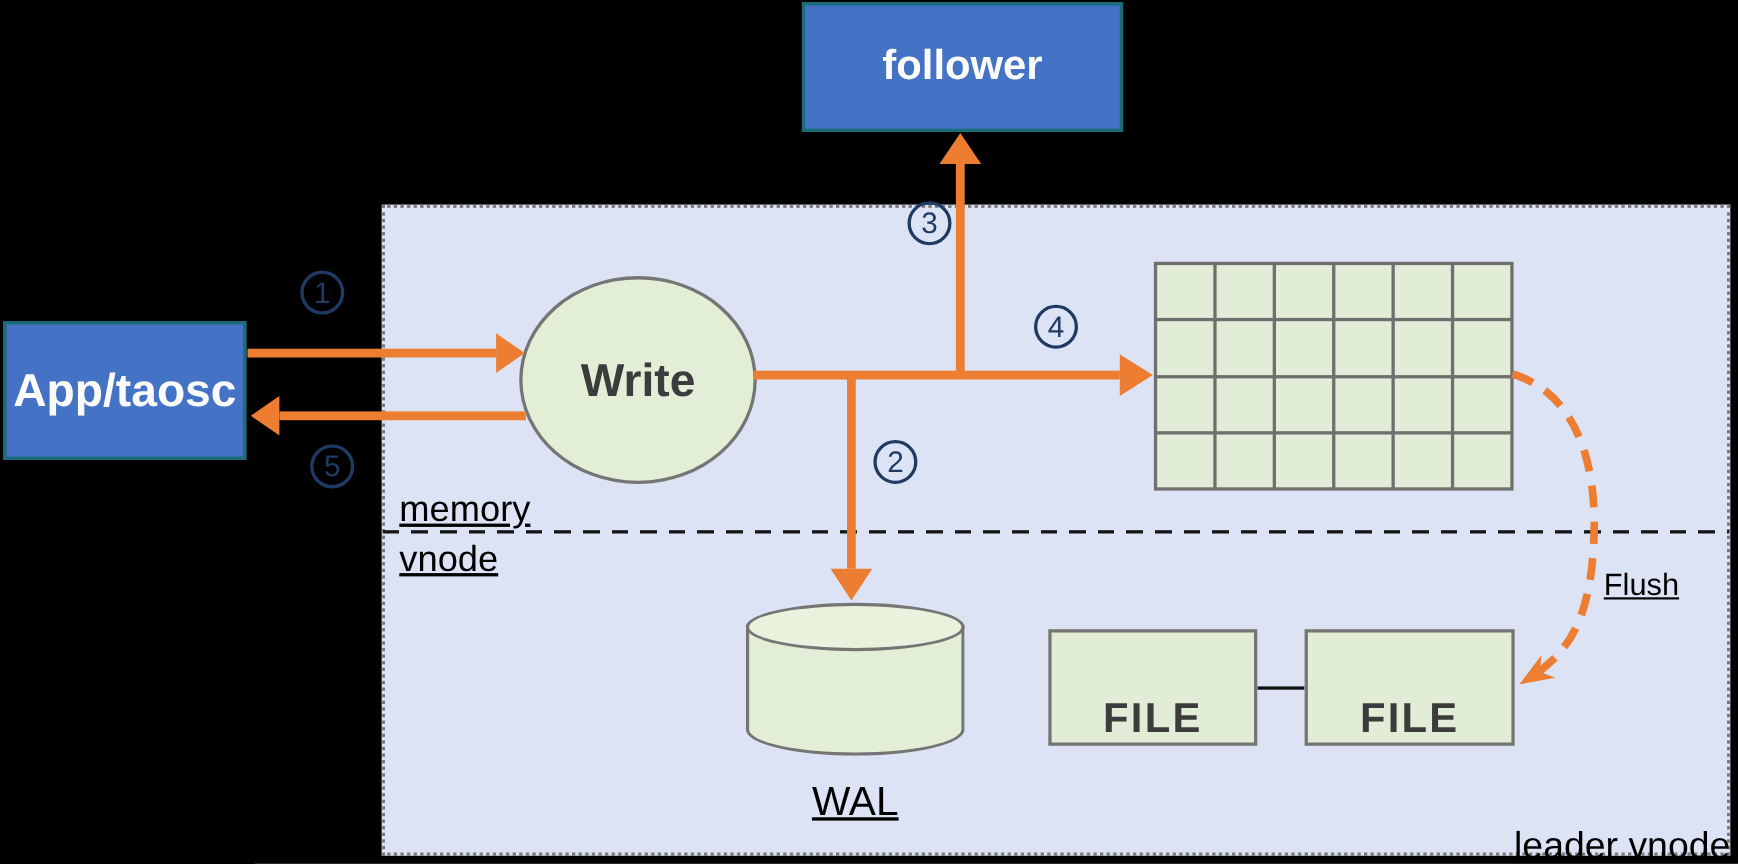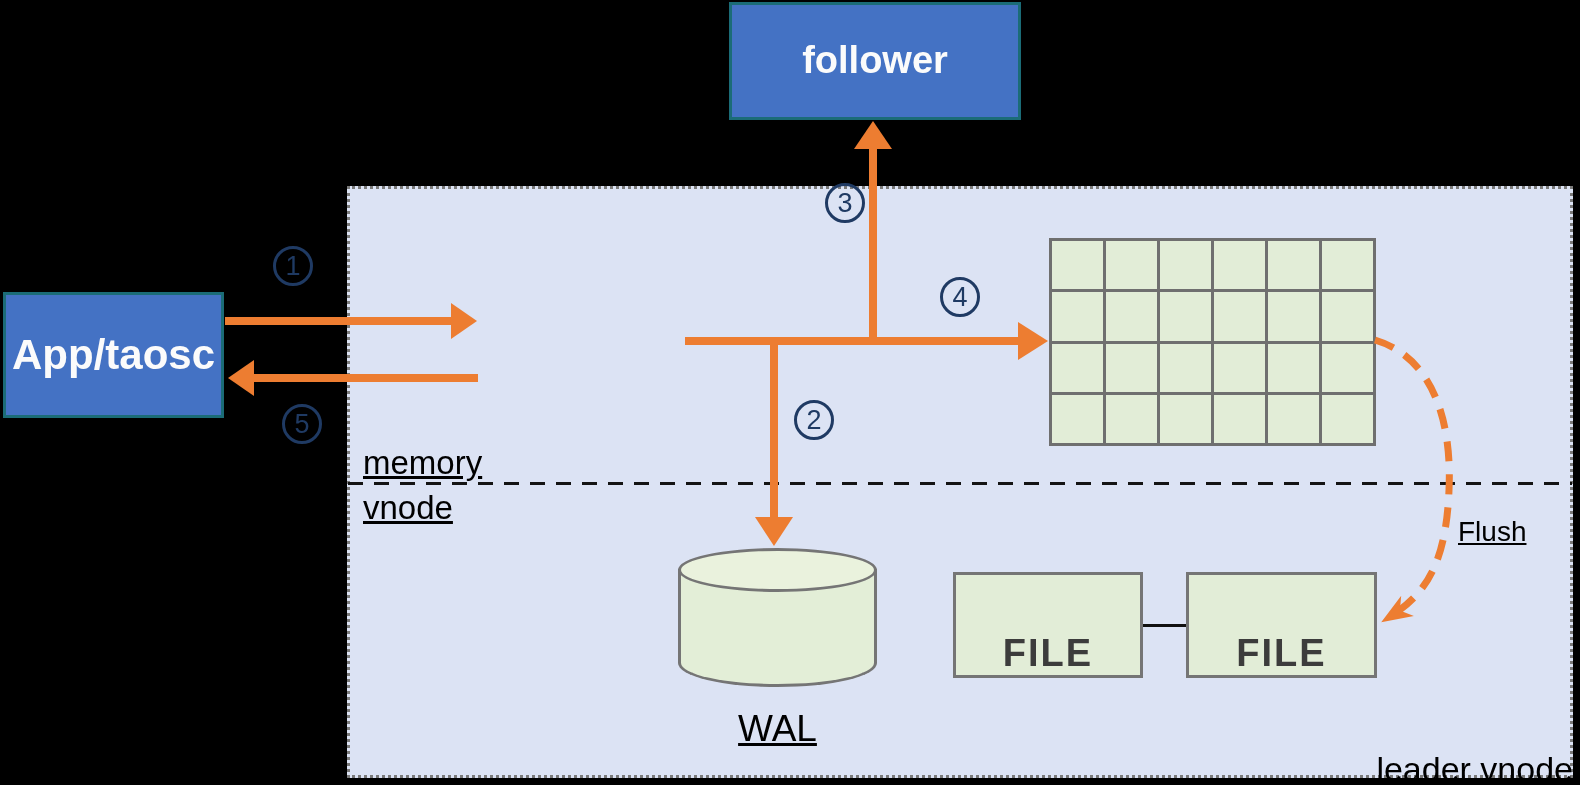--- a/index.html
+++ b/index.html
@@ -114,20 +114,23 @@
   <div class="abs plain-label disk-label">vnode</div>
 
   <div class="abs blue-node follower">
     <span>follower</span>
   </div>
 
   <div class="abs blue-node app">
     <span>App/taosc</span>
   </div>
 
+  <div class="abs write-ellipse">
+    <span>Write</span>
+  </div>
 
   <div class="abs mem-table" style="grid-template-columns: repeat(6, 1fr); grid-template-rows: repeat(4, 1fr);">
       <div class="mem-cell"></div>
       <div class="mem-cell"></div>
       <div class="mem-cell"></div>
       <div class="mem-cell"></div>
       <div class="mem-cell"></div>
       <div class="mem-cell"></div>
       <div class="mem-cell"></div>
       <div class="mem-cell"></div>

